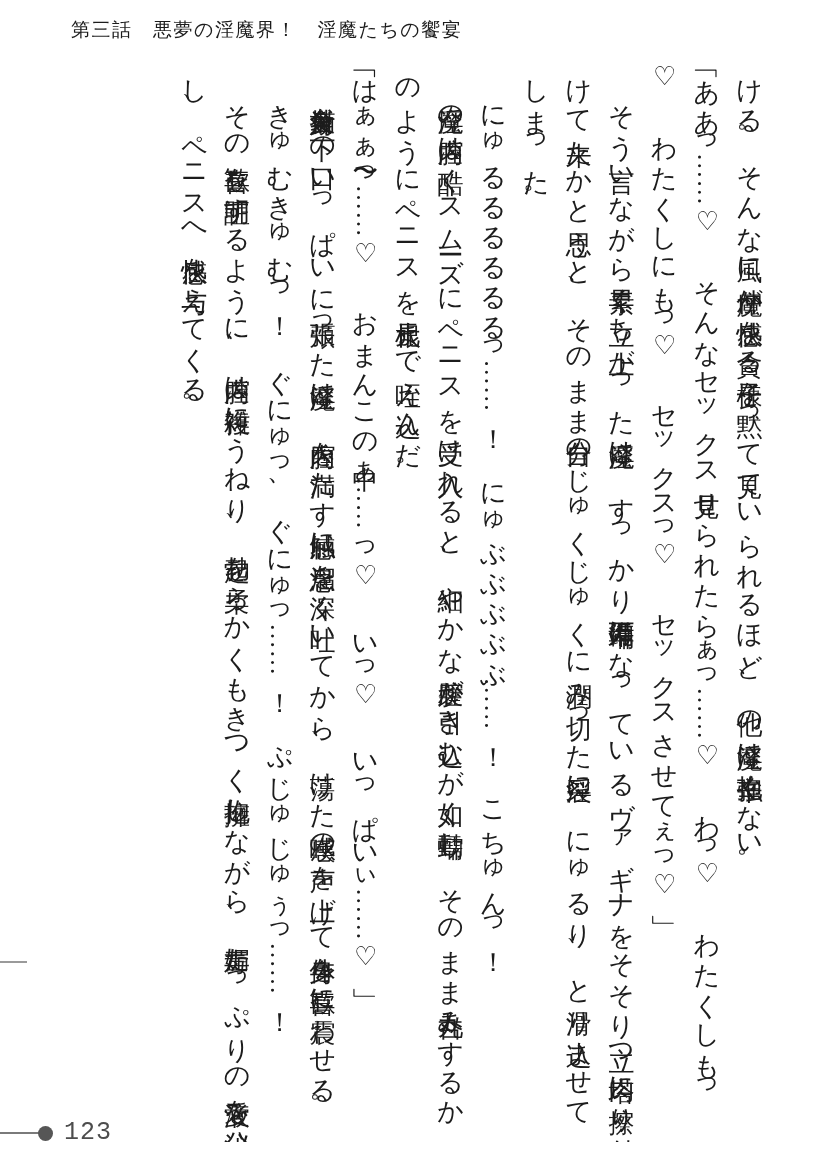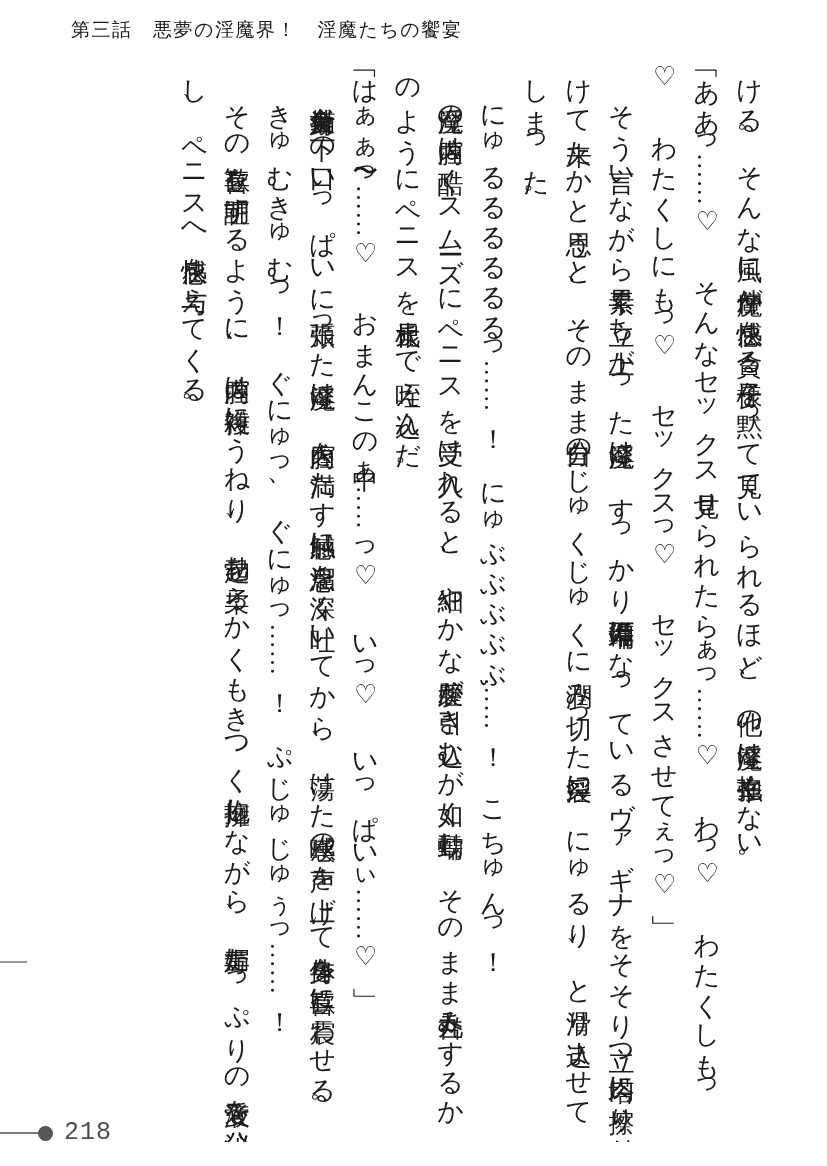--- a/index.html
+++ b/index.html
@@ -98,15 +98,15 @@
     <p>「はぁぁ〜っ……♡　おまんこの中ぁ……っ♡　いっ♡　いっぱいぃ……♡」</p>
     <p class="indent">捕食対象を下の口いっぱいに頬張った淫魔は、膣内を満たす感触に溜息を深く吐いてから、蕩けた感嘆の声を上げて身体を歓喜に震わせる。</p>
     <p class="indent">きゅむきゅむっ！　ぐにゅっ、ぐにゅっ……！　ぷじゅじゅぅっ……！</p>
     <p class="indent">その歓喜を証明するように、膣内は複雑にうねり、勃起を柔らかくもきつく抱擁しながら、媚毒たっぷりの愛液を分泌し、ペニスへ快感を与えてくる。</p>
   </div>
 
   <div class="edge-mark"></div>
 
   <div class="footer-rule"></div>
   <div class="footer-bullet"></div>
-  <div class="page-number">218</div>
+  <div class="page-number">123</div>
 
 </div>
 
 </body></html>

